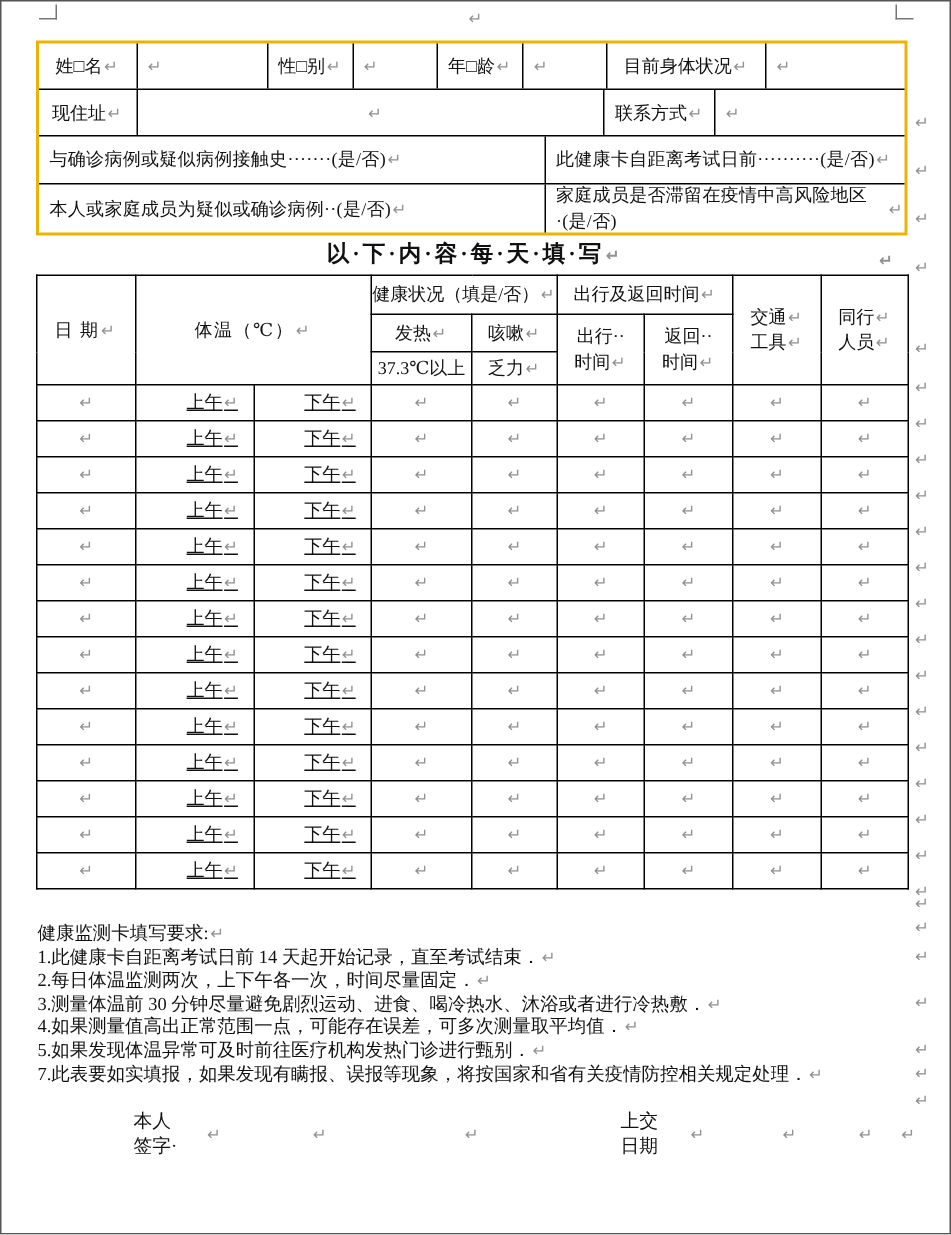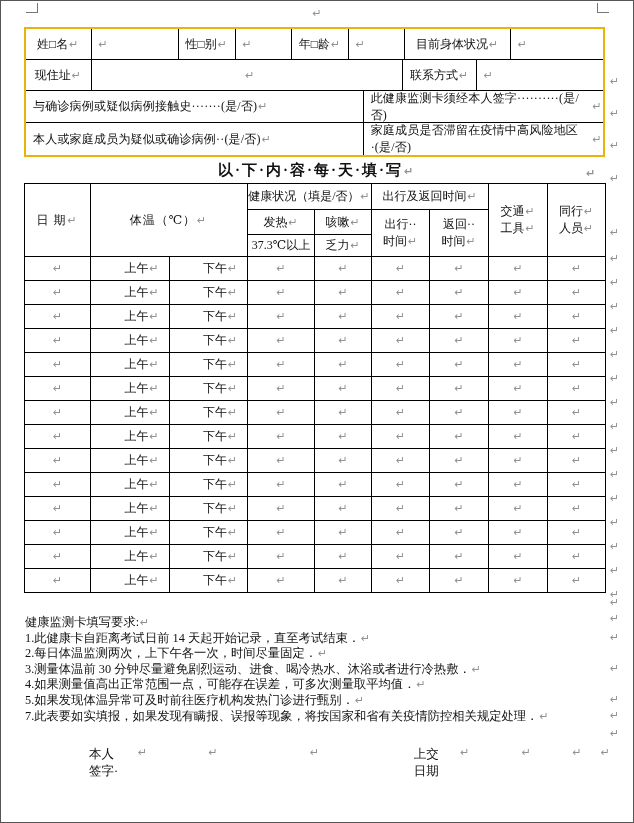--- a/index.html
+++ b/index.html
@@ -40,35 +40,35 @@
   
   table.daily { width:581px; margin:0 0 0 23px; border-collapse:collapse; table-layout:fixed; }
   table.daily td { border:1px solid #000; text-align:center; vertical-align:middle;
     font-size:12px; overflow:hidden; }
   tr.h1 td { height:26px; }
   tr.h2 td { height:25px; }
   tr.h3 td { height:22px; }
   td.big { font-size:15px; letter-spacing:1px; }
   td.small { font-size:10.5px; letter-spacing:0; }
   tr.drow td { height:24px; }
-  td.ampm { text-align:left; padding-left:24px; }
+  td.ampm { text-align:left; padding-left:24px;text-decoration:underline; }
 
   
   .marks { position:absolute; left:608px; display:flex; flex-direction:column; }
   .marks .pc { display:block; line-height:1; display:flex; align-items:center; }
 
   
   .gap-line { position:relative; height:21px; margin-left:24px; width:586px; }
   .redge { position:absolute; left:584px; top:3px; }
   .notes { margin:1px 0 0 24px; width:598px; font-size:12.3px; }
   .notes-heading { position:relative; line-height:14.6px; }
   .note-line { position:relative; line-height:14.6px; white-space:nowrap; }
 
   
-  .footer-line { position:relative; display:flex; align-items:flex-start; margin:4px 0 0 88px;
+  .footer-line { position:relative; display:flex; align-items:center; margin:4px 0 0 88px;
     width:522px; font-size:12.5px; height:20px;gap:17px; }
   .sp { display:inline-block; height:1px; }
 </style>
 </head>
 <body>
 
 <div class="page">
   <div class="crop-tl"></div>
   <div class="crop-tr"></div>
 
@@ -120,21 +120,21 @@
       <div class="icell blank" style="width:127px">
           <span class="pc">↵</span>
         </div>
     </div>
     <div class="irow">
       <div class="icell screen" style="width:340px">
           <span>与确诊病例或疑似病例接触史·······(是/否)</span>
           <span class="pc">↵</span>
         </div>
       <div class="icell screen" style="width:241px">
-          <span>此健康监测卡须经本人签字··········(是/否)</span>
+          <span>此健康卡自距离考试日前··········(是/否)</span>
           <span class="pc">↵</span>
         </div>
     </div>
     <div class="irow">
       <div class="icell screen" style="width:340px">
           <span>本人或家庭成员为疑似或确诊病例··(是/否)</span>
           <span class="pc">↵</span>
         </div>
       <div class="icell screen" style="width:241px">
           <span>家庭成员是否滞留在疫情中高风险地区·(是/否)</span>

